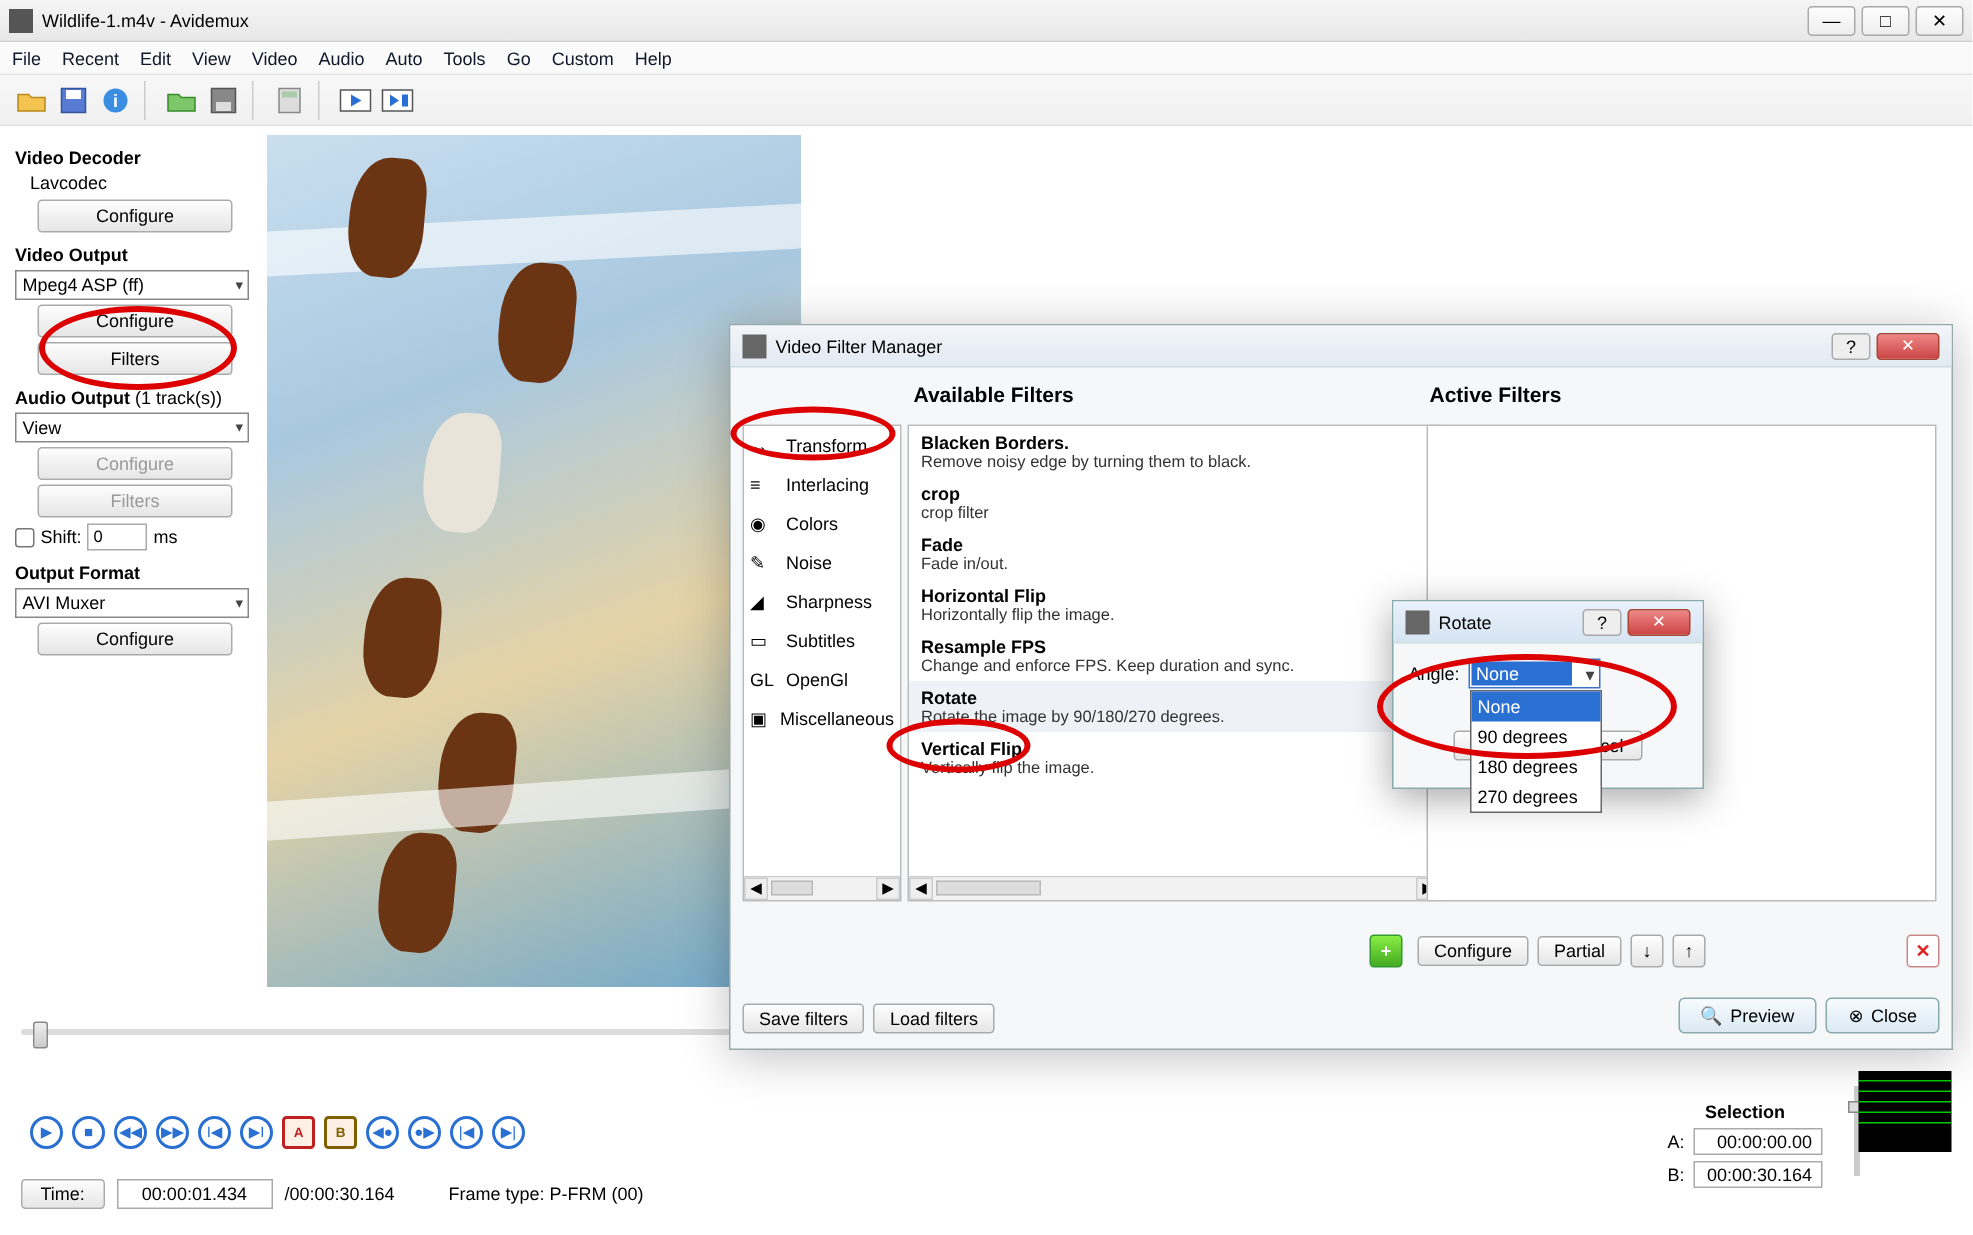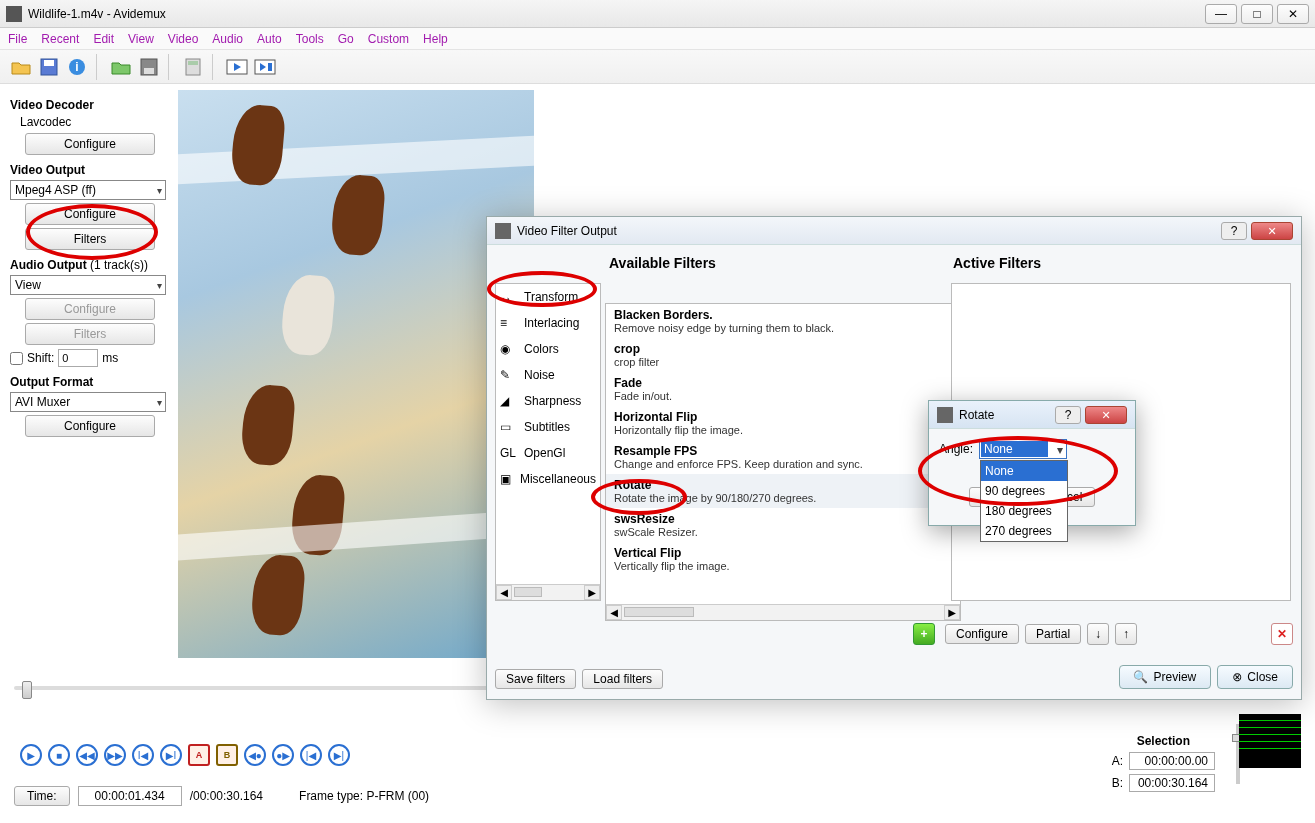--- a/index.html
+++ b/index.html
@@ -5,21 +5,21 @@
 * { margin: 0; padding: 0; box-sizing: border-box; font-family: "Segoe UI", Tahoma, sans-serif; }
 body { background: #fff; font-size: 12px; color: #000; overflow: hidden; width: 1315px; height: 823px; position: relative; }
 
 
 .titlebar { height: 28px; background: linear-gradient(#f5f5f5,#e8e8e8); border-bottom: 1px solid #ccc; display: flex; align-items: center; padding: 0 6px; }
 .titlebar .app-icon { width:16px; height:16px; background:#555; margin-right:6px; display:inline-block; }
 .titlebar .title { flex:1; }
 .win-controls { display:flex; gap:0; }
 .win-btn { width:32px; height:20px; border:1px solid #aaa; background:linear-gradient(#fdfdfd,#eee); border-radius:3px; margin-left:4px; display:flex; align-items:center; justify-content:center; font-family:Arial; font-size:12px; cursor:default; }
 
-.menubar { height:22px; display:flex; align-items:center; padding:0 8px; gap:14px; color:#a21caf; background:#fafafa; border-bottom:1px solid #e4e4e4; }
+.menubar { height:22px; display:flex; align-items:center; padding:0 8px; gap:14px; color:#0f172a; background:#fafafa; border-bottom:1px solid #e4e4e4; }
 .menubar span { cursor:default; }
 
 .toolbar-strip { height:34px; display:flex; align-items:center; padding:2px 8px; gap:2px; border-bottom:1px solid #ddd; background:linear-gradient(#f8f8f8,#f0f0f0); }
 .tb-sep { width:6px; height:26px; border-left:1px solid #ccc; margin:0 4px; }
 .tb-btn { width:26px; height:26px; display:flex; align-items:center; justify-content:center; border:1px solid transparent; border-radius:2px; }
 
 .main-area { position:absolute; top:84px; left:0; right:0; bottom:0; }
 
 
 .sidebar { position:absolute; left:10px; top:6px; width:160px; }
@@ -293,21 +293,21 @@
     <div class="line"></div>
       <div class="line"></div>
       <div class="line"></div>
       <div class="line"></div>
       <div class="line"></div>
   </div>
 
   <div class="dialog dlg-vfm">
     <div class="dlg-title">
       <span class="dlg-icon"></span>
-      <span>Video Filter Output</span>
+      <span>Video Filter Manager</span>
       <span class="spacer"></span>
       <div class="dlg-help">?</div>
       <div class="dlg-close">✕</div>
     </div>
     <div class="vfm-body">
       <div class="vfm-cols">
         <div style="width:106px;"></div>
         <div class="avail-col">
           <div class="col-head">Available Filters</div>
         </div>
@@ -352,21 +352,21 @@
         <div class="cat-scroll">
             <div class="arr">◀</div>
             <div class="bar">
               <div class="th"></div>
             </div>
             <div class="arr">▶</div>
           </div>
       </div>
       <div class="red-ellipse" style="left:0px; top:26px; width:110px; height:36px;"></div>
 
-      <div class="filter-list" style="position:absolute; left:118px; top:38px; width:356px; height:318px;margin-top:20px;">
+      <div class="filter-list" style="position:absolute; left:118px; top:38px; width:356px; height:318px;">
         <div class="flt">
             <div class="name">Blacken Borders.</div>
             <div class="desc">Remove noisy edge by turning them to black.</div>
           </div>
         <div class="flt">
             <div class="name">crop</div>
             <div class="desc">crop filter</div>
           </div>
         <div class="flt">
             <div class="name">Fade</div>
@@ -376,24 +376,20 @@
             <div class="name">Horizontal Flip</div>
             <div class="desc">Horizontally flip the image.</div>
           </div>
         <div class="flt">
             <div class="name">Resample FPS</div>
             <div class="desc">Change and enforce FPS. Keep duration and sync.</div>
           </div>
         <div class="flt sel">
             <div class="name">Rotate</div>
             <div class="desc">Rotate the image by 90/180/270 degrees.</div>
-          </div>
-        <div class="flt">
-            <div class="name">swsResize</div>
-            <div class="desc">swScale Resizer.</div>
           </div>
         <div class="flt">
             <div class="name">Vertical Flip</div>
             <div class="desc">Vertically flip the image.</div>
           </div>
         <div class="cat-scroll">
             <div class="arr">◀</div>
             <div class="bar">
               <div class="th" style="width:70px;"></div>
             </div>

